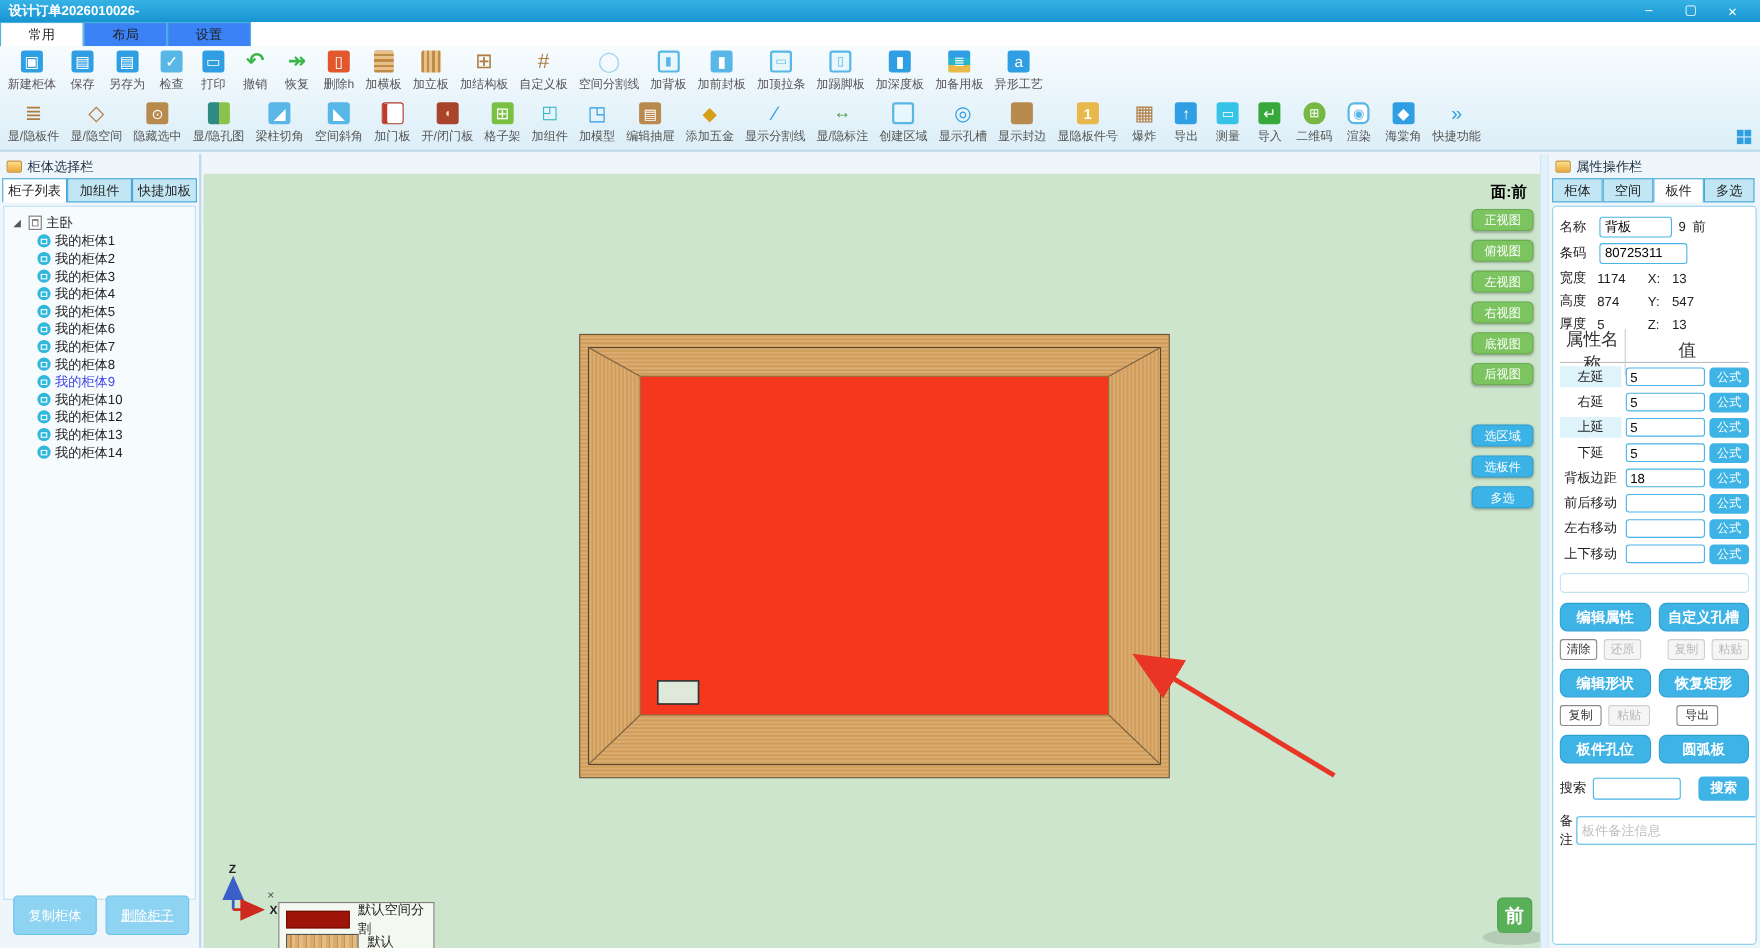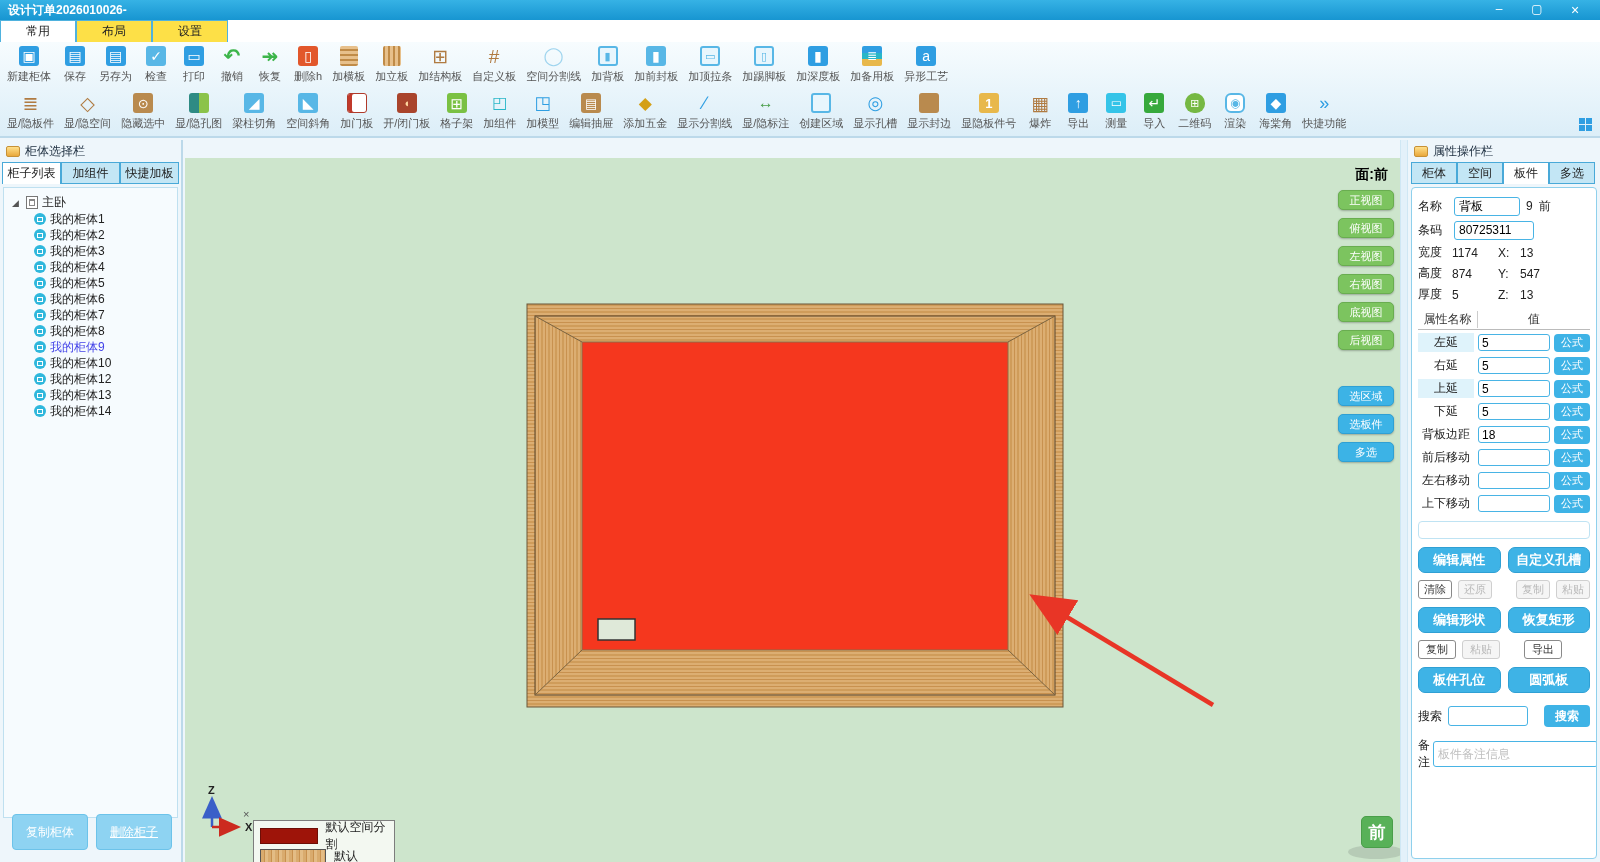--- a/index.html
+++ b/index.html
@@ -9,21 +9,21 @@
   
   #titlebar{height:20px;background:linear-gradient(#36b2e5,#1795d1);color:#fff;
     font-size:12px;font-weight:bold;display:flex;align-items:center;padding:0 8px;}
   #winbtns{margin-left:auto;display:flex;gap:24px;padding-right:10px;font-weight:normal;}
   .wbtn{width:14px;text-align:center;cursor:default;font-size:12px;}
   .wmin::before{content:"–";} .wmax::before{content:"▢";} .wclose::before{content:"×";font-size:14px;}
 
   
   #tabrow{height:22px;background:#fff;display:flex;align-items:stretch;}
   .rtab{width:76px;display:flex;align-items:center;justify-content:center;font-size:12px;color:#222;
-    background:#fde047;border:1px solid #4fb2de;border-bottom:none;}
+    background:#3b82f6;border:1px solid #4fb2de;border-bottom:none;}
   .rtab.active{background:#fff;}
 
   
   #ribbon{height:96px;background:linear-gradient(#f7fcfe,#dceef8);border-bottom:2px solid #bcd9ea;position:relative;}
   .trow{display:flex;align-items:flex-start;height:47px;padding-left:2px;}
   .tool{display:flex;flex-direction:column;align-items:center;justify-content:flex-start;
     min-width:38px;padding:4px 5px 0;gap:3px;}
   .tlbl{font-size:11px;color:#555;white-space:nowrap;}
   .ic{width:20px;height:20px;border-radius:3px;display:flex;align-items:center;justify-content:center;
     font-size:14px;line-height:1;}
@@ -123,21 +123,21 @@
     background:#c3e6f5;border:1px solid #49a9d8;}
   .rtab2.active{background:#fff;border-bottom:none;}
   #rcard{position:absolute;top:47px;left:3px;right:3px;bottom:3px;background:#fff;border:1px solid #8fd0ec;
     border-radius:4px;padding:6px 6px;overflow:hidden;}
   .frow{display:flex;align-items:center;height:24px;gap:6px;font-size:12px;color:#222;}
   .flabel{width:30px;flex:0 0 auto;}
   .fin{height:19px;border:1px solid #49b4e5;border-radius:3px;font-size:12px;padding:0 4px;
     font-family:"Liberation Sans",sans-serif;}
   .dimrow{display:flex;align-items:center;height:21px;font-size:12px;color:#222;}
   .dlabel{width:34px;} .dval{width:46px;} .daxis{width:22px;} 
-  .tblhead{display:flex;height:20px;border-bottom:1px solid #bbb;margin-top:5px;font-size:12px;color:#333;align-items:center;}
+  .tblhead{display:flex;height:20px;border-bottom:1px solid #bbb;margin-top:5px;font-size:16px;color:#333;align-items:center;}
   .thn{width:60px;text-align:center;border-right:1px solid #ccc;}
   .thv{flex:1;text-align:center;}
   .prow{display:flex;align-items:center;height:21px;gap:4px;margin-top:2px;font-size:12px;color:#222;}
   .plab{width:56px;text-align:center;height:19px;line-height:19px;flex:0 0 auto;}
   .plab.hl{background:#dff3fb;}
   .pin{flex:1;min-width:0;height:17px;border:1px solid #49b4e5;border-radius:3px;font-size:12px;padding:0 3px;
     font-family:"Liberation Sans",sans-serif;}
   .fbtn{width:36px;height:18px;background:#3eb3e6;color:#fff;font-size:11px;border-radius:4px;border:none;
     display:flex;align-items:center;justify-content:center;flex:0 0 auto;}
   .wideinput{width:100%;height:18px;border:1px solid #bfe3f3;border-radius:4px;margin-top:7px;}

